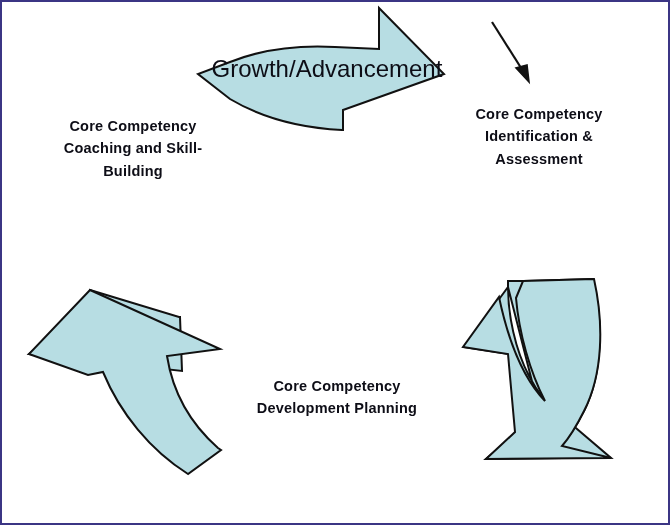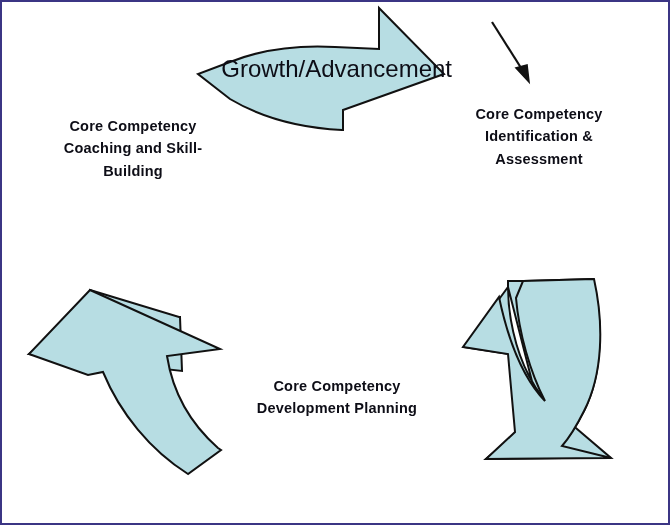--- a/index.html
+++ b/index.html
@@ -51,21 +51,21 @@
   #label-development {
     left: 230px;
     top: 373px;
     width: 210px;
   }
   #label-growth {
     position: absolute;
     left: 200px;
     top: 54px;
     width: 250px;
-    text-align: right;
+    text-align: center;
     font-family: "Liberation Sans", sans-serif;
     font-weight: normal;
     font-size: 24px;
     line-height: 1.1;
     color: #0d0d16;
   }
 </style>
 </head>
 <body>
 

